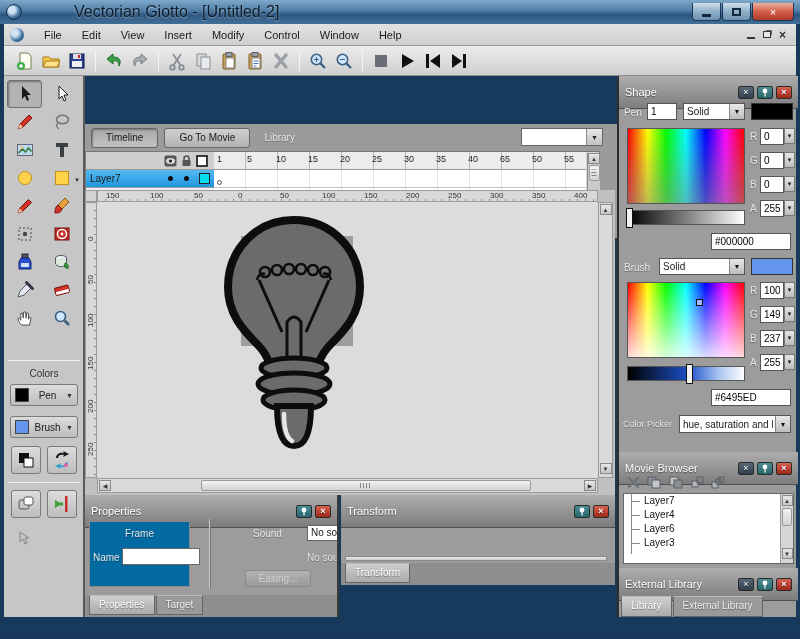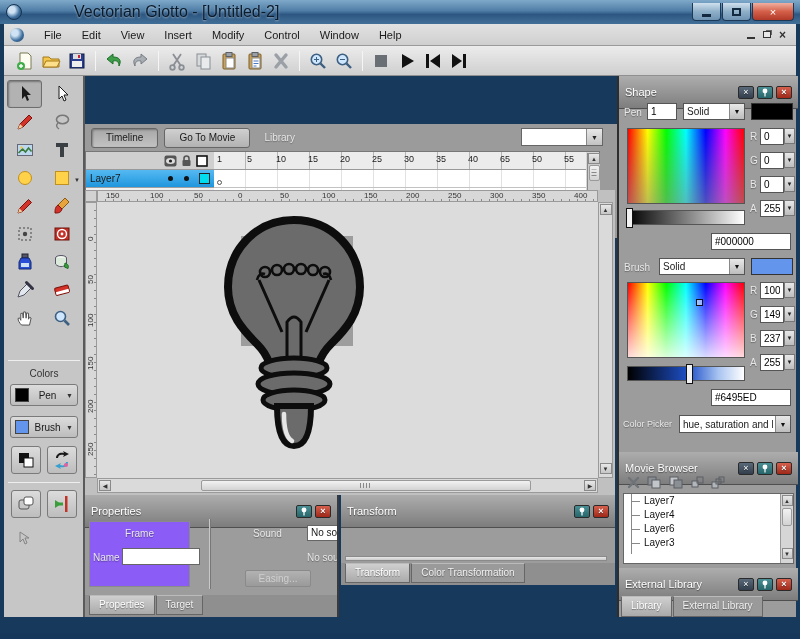--- a/index.html
+++ b/index.html
@@ -122,21 +122,21 @@
   .pbtn { width:16px; height:13px; border:1px solid #2a2a2a; border-radius:2px; color:#fff; font-size:9px;
     display:flex; align-items:center; justify-content:center; line-height:1; }
   .pbtn.dark { background:linear-gradient(#5a6a7a,#323e4c); }
   .pbtn.teal { background:linear-gradient(#4a8f94,#27666b); }
   .pbtn.red  { background:linear-gradient(#d6604e,#a02818); font-weight:bold; }
   .tabstrip { position:absolute; left:0; bottom:0; width:100%; height:22px; background:#8f8f8f; display:flex; align-items:flex-start; padding-left:4px; }
   .tab { padding:3px 9px 4px; font-size:10px; color:#f0f0f0; background:#9a9a9a; border:1px solid #666; border-top:1px solid #bbb; margin-right:1px; text-shadow:0 1px 1px rgba(0,0,0,.4); }
   .tab.active { background:linear-gradient(#cfcfcf,#aaaaaa); color:#fff; }
 
   .propspanel { position:absolute; left:85px; top:495px; width:254px; height:122px; background:#9c9c9c; overflow:hidden; border-right:2px solid #3a3a3a; }
-  .props-left { position:absolute; left:4px; top:26px; width:101px; height:66px; background:#8b5cf6; border:1px solid #8a8a8a; }
+  .props-left { position:absolute; left:4px; top:26px; width:101px; height:66px; background:#0369a1; border:1px solid #8a8a8a; }
   .plabel { color:#e8e8e8; font-size:10px; text-shadow:0 1px 1px rgba(0,0,0,.35); }
   .whitefield { background:#fff; border:1px solid #666; font-size:10px; font-family:"Liberation Sans",sans-serif; }
   .easingbtn { position:absolute; left:160px; top:75px; width:66px; height:17px; border:1px solid #8a8a8a; border-radius:2px;
     background:linear-gradient(#b2b2b2,#9a9a9a); color:#cfcfcf; font-size:10px; display:flex; align-items:center; justify-content:center; }
   .transpanel { position:absolute; left:341px; top:495px; width:274px; height:90px; background:#9c9c9c; overflow:hidden; }
   .trans-strip { position:absolute; left:4px; bottom:24px; width:262px; height:5px; background:linear-gradient(#e8e8e8,#cacaca); border:1px solid #8a8a8a; }
 
   
   .rightcol { position:absolute; left:617px; top:76px; width:179px; height:541px; background:#9c9c9c; border-left:2px solid #2e2e2e; }
   .shape { position:absolute; left:0; top:0; width:179px; height:376px; }
@@ -689,21 +689,20 @@
             </svg>
           </div>
         <div class="pbtn red">
             <span>×</span>
           </div>
       </div>
     </div>
     <div class="trans-strip"></div>
     <div class="tabstrip">
       <span class="tab active">Transform</span>
-      <span class="tab">Color Transformation</span>
     </div>
   </div>
 
   <div class="rightcol">
 
     <div class="shape">
       <div class="panel-title">
         <span>Shape</span>
         <div class="ptbtns">
           <div class="pbtn dark">

